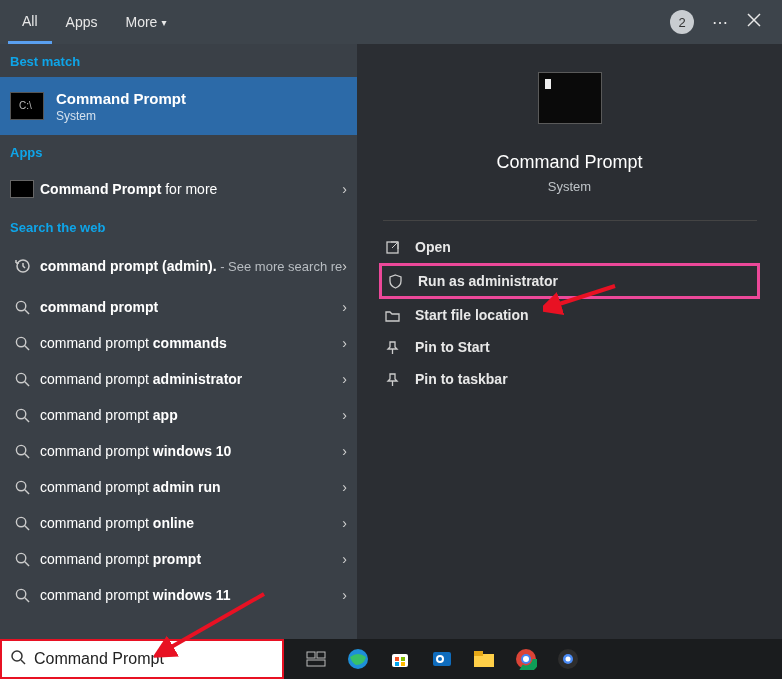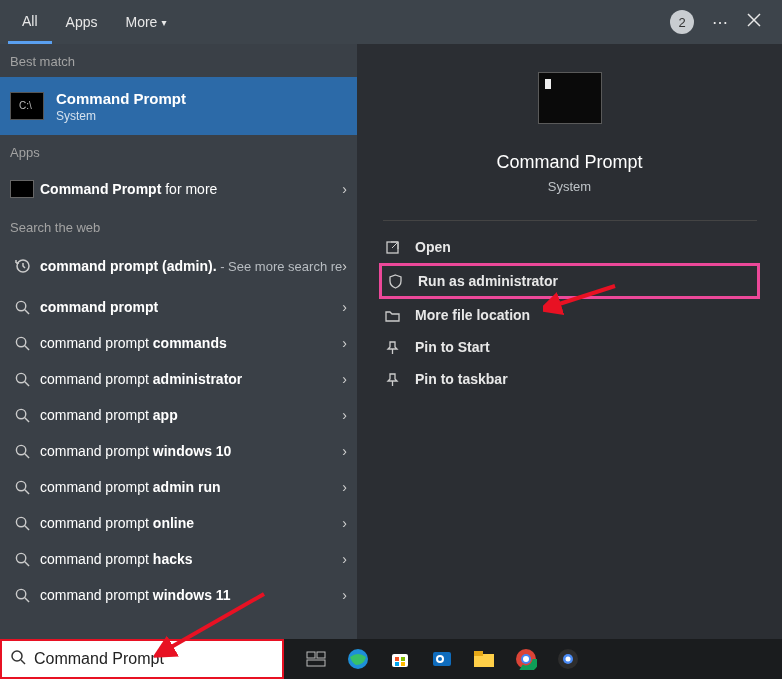--- a/index.html
+++ b/index.html
@@ -12,21 +12,21 @@
   .tab .chev { margin-left: 4px; font-size: 10px; }
   .header-spacer { flex: 1; }
   .header-right { display: flex; align-items: center; gap: 18px; padding-right: 12px; }
   .badge { width: 24px; height: 24px; border-radius: 50%; background: #c9cdd1; color: #333; display: flex; align-items: center; justify-content: center; font-size: 13px; }
   .dots, .close-btn { color: #e8e8e8; font-size: 16px; cursor: pointer; }
   .close-btn svg { stroke: #e8e8e8; }
 
   .content { display: flex; height: calc(100% - 44px - 40px); }
 
   .left { width: 357px; background: #3a4047; color: #fff; overflow: hidden; }
-  .section-label { font-size: 13px; font-weight: 400; padding: 10px 10px 8px 10px; color: #a3a3a3; }
+  .section-label { font-size: 13px; font-weight: 700; padding: 10px 10px 8px 10px; color: #0ea5e9; }
   .best-match { background: #2c6aa8; display: flex; align-items: center; padding: 10px; height: 58px; }
   .bm-icon { width: 34px; height: 28px; background: #000; border: 1px solid #555; margin-right: 12px; display:flex; align-items:center; justify-content:center; }
   .bm-text .title { font-weight: 600; font-size: 15px; }
   .bm-text .sub { font-size: 12px; color: #d4e1ee; margin-top: 2px; }
 
   .row { display: flex; align-items: center; padding: 8px 10px; height: 36px; cursor: pointer; }
   .row .icon-slot { width: 24px; display: flex; justify-content: center; color: #d0d0d0; }
   .row .label { flex: 1; font-size: 14px; color: #fff; padding-left: 6px; white-space: nowrap; overflow: hidden; }
   .row .label .normal { font-weight: 400; }
   .row .label .bold { font-weight: 600; }
@@ -196,21 +196,21 @@
           <div class="label"><span class="normal">command prompt </span><span class="bold">online</span></div>
           <div class="chevr">›</div>
         </div>
         <div class="row">
           <div class="icon-slot">
             <svg width="15" height="15" viewBox="0 0 16 16">
               <circle cx="6.5" cy="6.5" r="5" fill="none" stroke="#ccc" stroke-width="1.5"></circle>
               <line x1="10.5" y1="10.5" x2="15" y2="15" stroke="#ccc" stroke-width="1.5"></line>
             </svg>
           </div>
-          <div class="label"><span class="normal">command prompt </span><span class="bold">hacks</span></div>
+          <div class="label"><span class="normal">command prompt </span><span class="bold">prompt</span></div>
           <div class="chevr">›</div>
         </div>
         <div class="row">
           <div class="icon-slot">
             <svg width="15" height="15" viewBox="0 0 16 16">
               <circle cx="6.5" cy="6.5" r="5" fill="none" stroke="#ccc" stroke-width="1.5"></circle>
               <line x1="10.5" y1="10.5" x2="15" y2="15" stroke="#ccc" stroke-width="1.5"></line>
             </svg>
           </div>
           <div class="label"><span class="normal">command prompt </span><span class="bold">windows 11</span></div>
@@ -246,21 +246,21 @@
             </svg>
           </div>
           <div class="alabel">Run as administrator</div>
         </div>
         <div class="action">
           <div class="aicon">
             <svg width="15" height="13">
               <path d="M1 3 L5 3 L7 5 L14 5 L14 12 L1 12 Z" fill="none" stroke="#ccc" stroke-width="1.3"></path>
             </svg>
           </div>
-          <div class="alabel">More file location</div>
+          <div class="alabel">Start file location</div>
         </div>
         <div class="action">
           <div class="aicon">
             <svg width="15" height="15">
               <path d="M5 2 L10 2 L10 7 L12 9 L3 9 L5 7 Z M7.5 9 L7.5 14" fill="none" stroke="#ccc" stroke-width="1.3"></path>
             </svg>
           </div>
           <div class="alabel">Pin to Start</div>
         </div>
         <div class="action">

